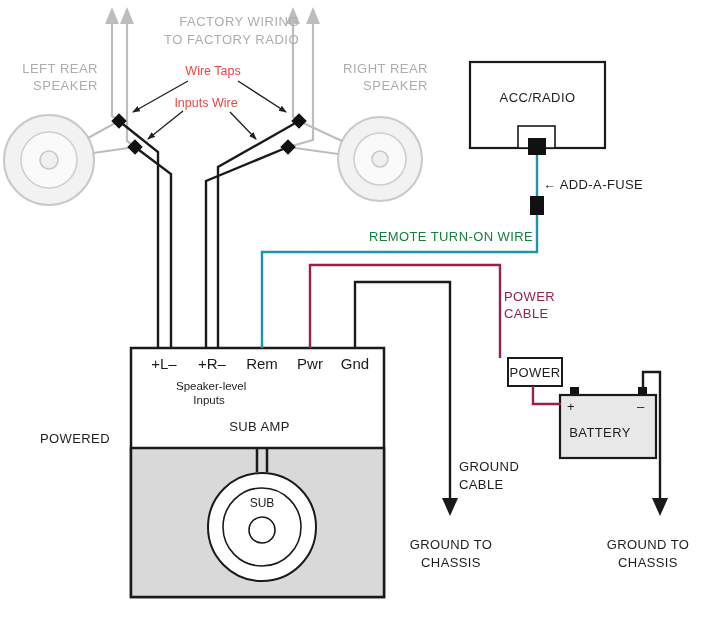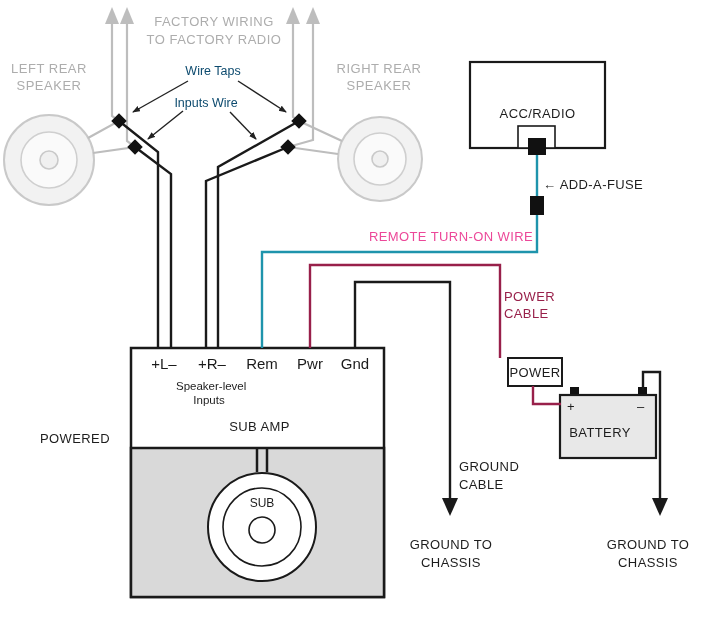--- a/index.html
+++ b/index.html
@@ -3,24 +3,24 @@
 <meta charset="utf-8">
 <style>
   * { margin:0; padding:0; box-sizing:border-box; }
   html,body { background:#ffffff; font-family:"Liberation Sans", sans-serif; }
   .stage { position:relative; width:704px; height:618px; background:#fff; overflow:hidden; }
   .stage > svg { position:absolute; left:0; top:0; }
   .lbl { position:absolute; color:#1d1d1d; font-size:13px; line-height:17px; white-space:nowrap; }
   .center { text-align:center; }
   .right { text-align:right; }
   .caps { letter-spacing:0.4px; }
-  .gray { color:#adadad; letter-spacing:0.5px; }
-  .teal { color:#ec4899; }
+  .gray { color:#adadad; letter-spacing:0.5px;text-align:right; }
+  .teal { color:#15803d; }
   .maroon { color:#98204a; }
-  .cb { font-size:12.5px; color:#0c4a6e; }
+  .cb { font-size:12.5px; color:#ef4444; }
   .term { position:absolute; top:355px; width:46px; text-align:center; font-size:15px; color:#1b1b1b; }
   .sm { font-size:11.5px; line-height:14px;padding-left:46px; }
   .lh18 { line-height:18px; }
 </style>
 </head>
 <body>
 
 <div class="stage">
 
   <svg width="704" height="618" viewBox="0 0 704 618">
@@ -127,21 +127,21 @@
     <div>SPEAKER</div>
   </div>
   <div class="lbl gray center" style="left:330px; top:60px; width:98px;">
     <div>RIGHT REAR</div>
     <div>SPEAKER</div>
   </div>
 
   <div class="lbl cb center" style="left:163px; top:63px; width:100px;">Wire Taps</div>
   <div class="lbl cb center" style="left:153px; top:95px; width:106px;">Inputs Wire</div>
 
-  <div class="lbl caps center" style="left:470px; top:105px; width:135px;">ACC/RADIO</div>
+  <div class="lbl caps center" style="left:470px; top:89px; width:135px;">ACC/RADIO</div>
 
   <div class="lbl caps" style="left:543px; top:176px;">
     <span>←</span>
     <span>ADD-A-FUSE</span>
   </div>
 
   <div class="lbl caps teal right" style="left:340px; top:228px; width:193px;">REMOTE TURN-ON WIRE</div>
 
   <div class="lbl caps maroon" style="left:504px; top:288px;">
     <div>POWER</div>

